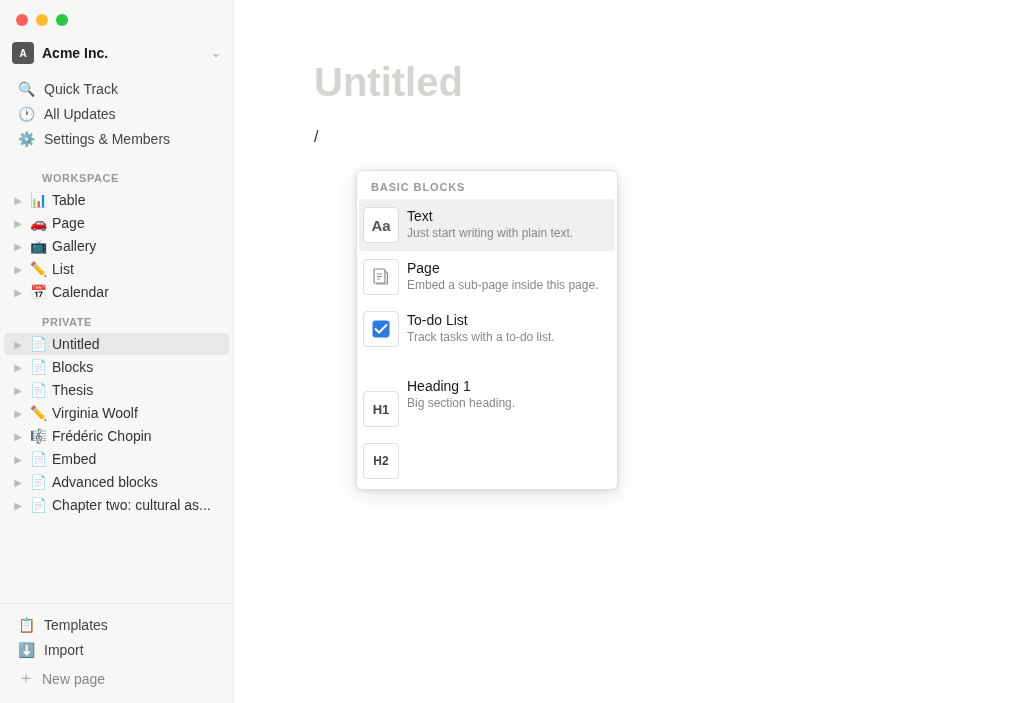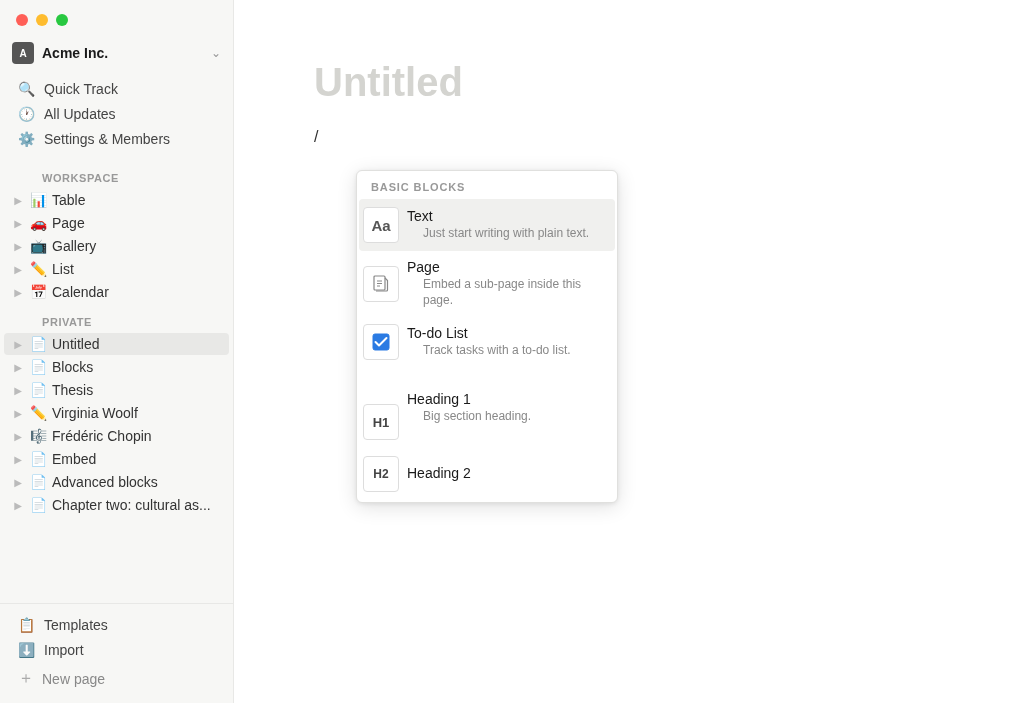--- a/index.html
+++ b/index.html
@@ -278,21 +278,20 @@
       font-size: 14px;
       font-weight: 500;
       color: #1a1a1a;
       margin-bottom: 2px;
     }
 
     .dropdown-item-desc {
       font-size: 12px;
       color: #888;
       line-height: 1.3;
-      margin-left: 16px;
     }
   </style>
 </head>
 <body>
 
 <div class="sidebar">
 
   <div class="traffic-lights">
     <span class="tl tl-red"></span>
     <span class="tl tl-yellow"></span>
@@ -462,18 +461,17 @@
           <div class="dropdown-item-title">Heading 1</div>
           <div class="dropdown-item-desc">Big section heading.</div>
         </div>
       </div>
 
       <div class="dropdown-item" style="padding-bottom: 10px;">
         <div class="dropdown-item-icon heading2-icon">
           <span style="font-size:12px;font-weight:800;color:#444;line-height:1;">H2</span>
         </div>
         <div class="dropdown-item-content">
-          <div class="dropdown-item-title">Heading 2</div>
         </div>
       </div>
     </div>
   </div>
 </div>
 
 </body></html>

